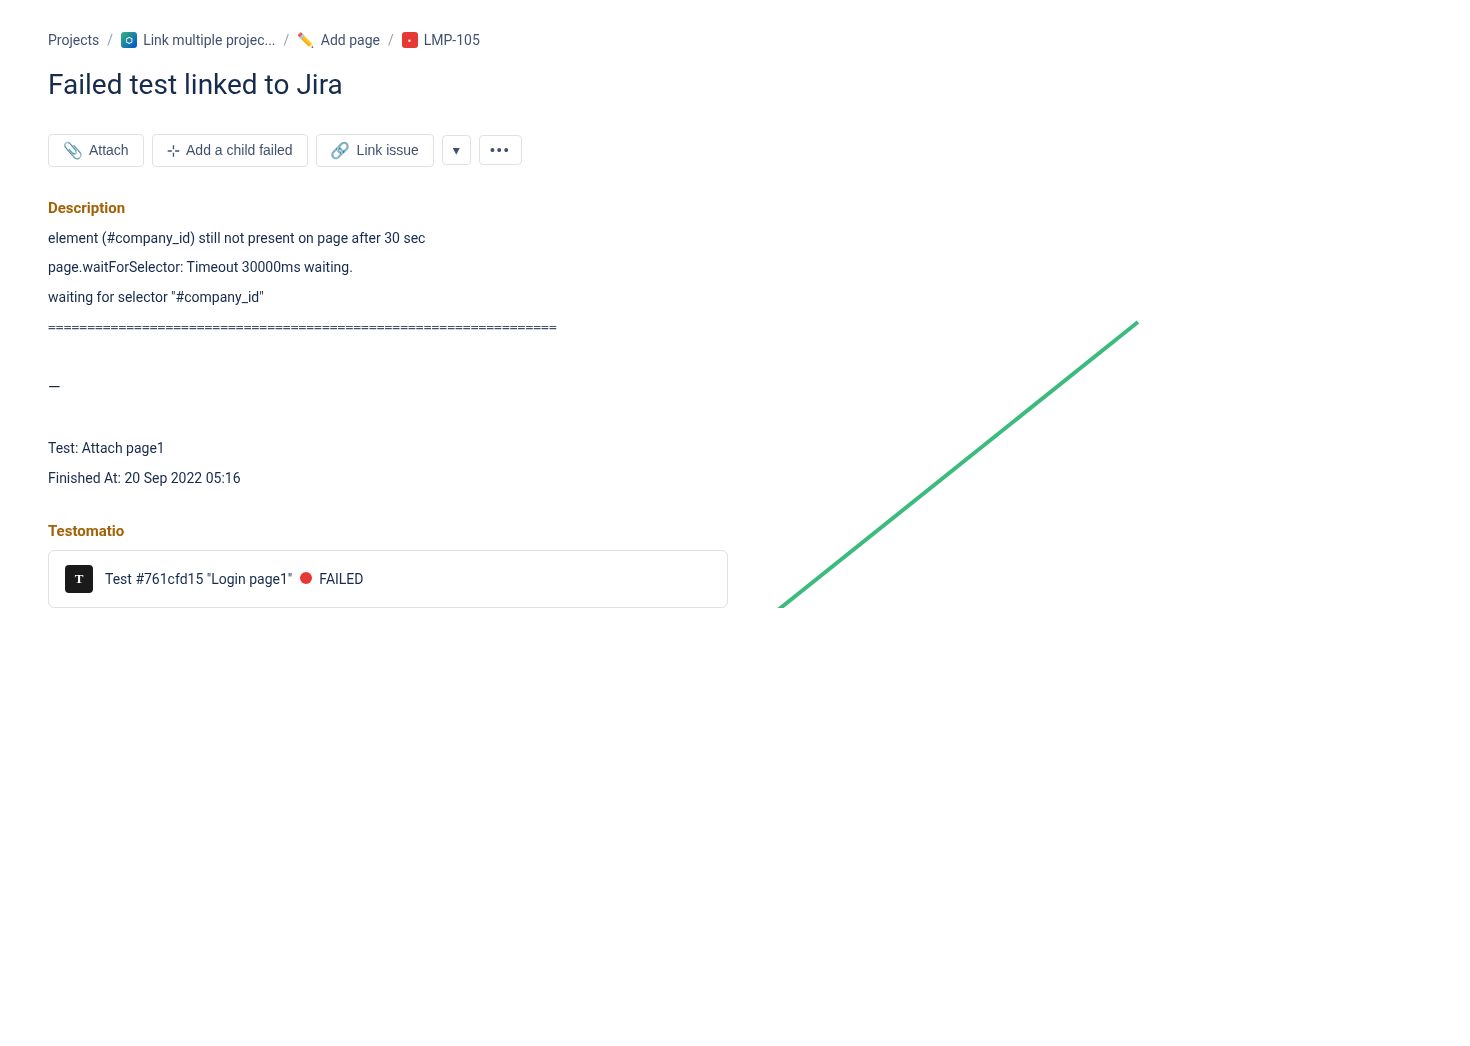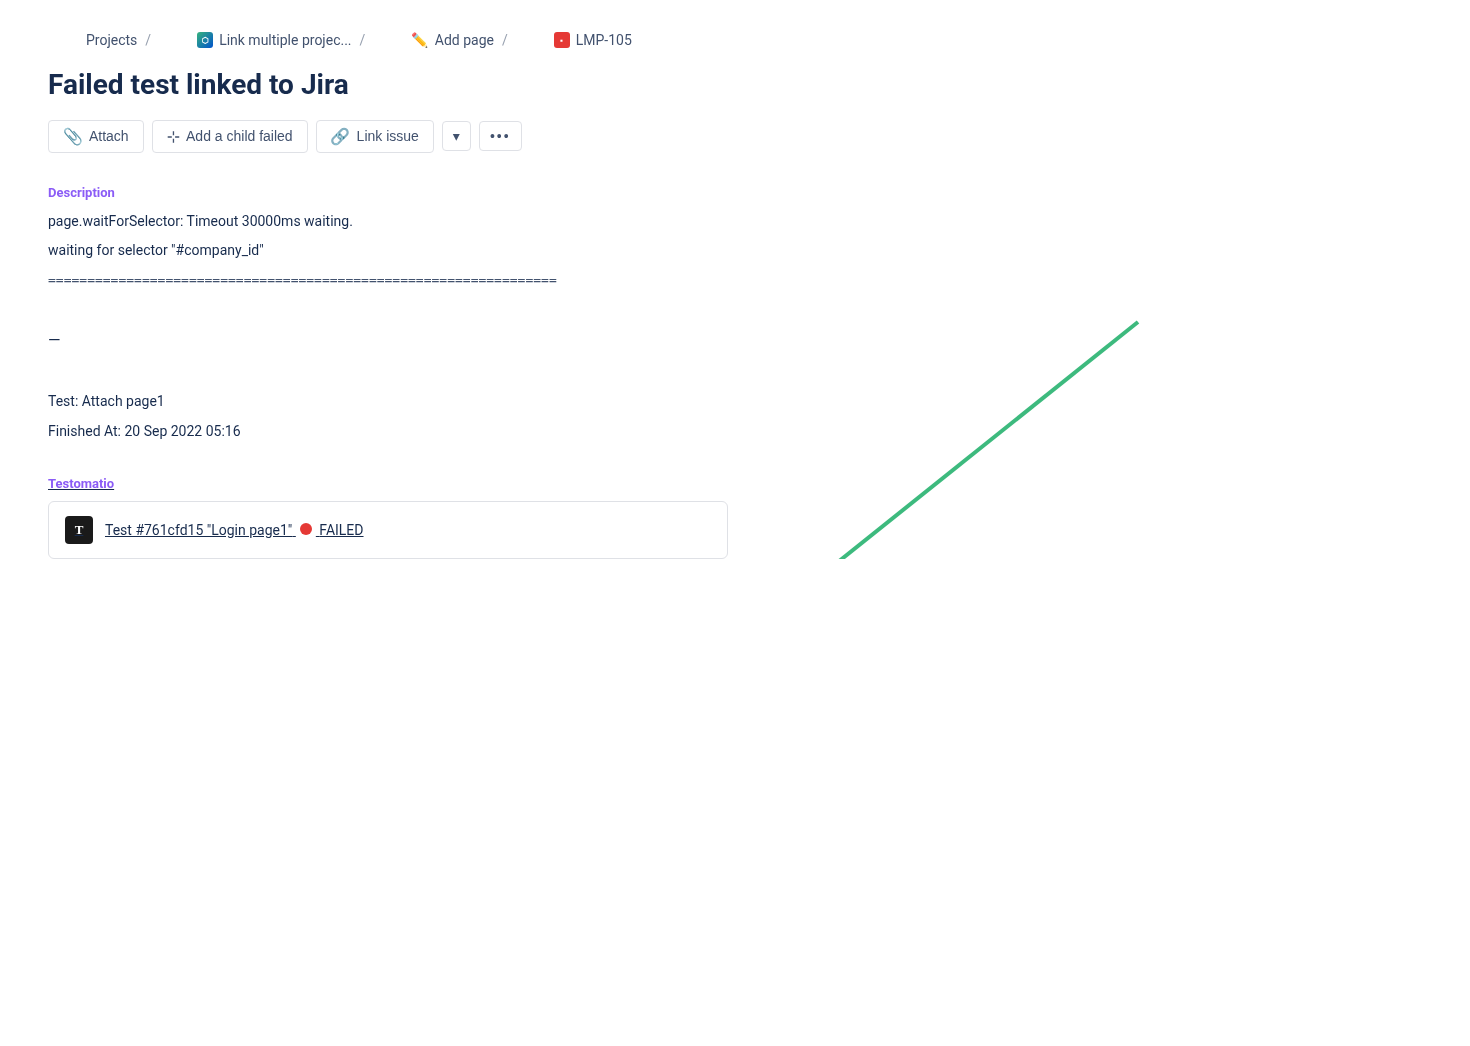--- a/index.html
+++ b/index.html
@@ -29,21 +29,20 @@
     .breadcrumb-separator {
       color: #97a0af;
     }
 
     .breadcrumb-item {
       display: flex;
       align-items: center;
       gap: 6px;
       cursor: pointer;
       color: #42526e;
-      margin-left: 38px;
     }
 
     .breadcrumb-icon-projects {
       width: 16px;
       height: 16px;
       background: linear-gradient(135deg, #36b37e, #0052cc);
       border-radius: 3px;
       display: inline-flex;
       align-items: center;
       justify-content: center;
@@ -64,23 +63,23 @@
       font-size: 8px;
       font-weight: bold;
     }
 
     .pencil-icon {
       color: #42526e;
     }
 
     .page-title {
       font-size: 28px;
-      font-weight: 700;
-      color: #172b4d;
-      margin-bottom: 18px;
+      font-weight: 400;
+      color: #172b4d;
+      margin-bottom: 32px;
       line-height: 1.2;
     }
 
     .toolbar {
       display: flex;
       align-items: center;
       gap: 8px;
       margin-bottom: 32px;
     }
 
@@ -122,23 +121,23 @@
       border: 1px solid #dfe1e6;
       border-radius: 4px;
       background: #ffffff;
       color: #42526e;
       font-size: 14px;
       cursor: pointer;
       letter-spacing: 2px;
     }
 
     .section-heading {
-      font-size: 13px;
+      font-size: 15px;
       font-weight: 700;
-      color: #8b5cf6;
+      color: #a16207;
       margin-bottom: 10px;
     }
 
     .description-content {
       font-size: 14px;
       color: #172b4d;
       line-height: 1.7;
       margin-bottom: 32px;
     }
 
@@ -151,21 +150,20 @@
       font-family: monospace;
       font-size: 13px;
     }
 
     .description-content .dash {
       font-size: 16px;
     }
 
     .testomatio-section {
       margin-top: 4px;
-      text-decoration: underline;
     }
 
     .testomatio-card {
       border: 1px solid #dfe1e6;
       border-radius: 6px;
       padding: 14px 16px;
       display: flex;
       align-items: center;
       gap: 12px;
       font-size: 14px;
@@ -246,20 +244,21 @@
       <span>▾</span>
     </button>
     <button class="toolbar-more">
       <span>•••</span>
     </button>
   </div>
 
   <div class="description-section">
     <h2 class="section-heading">Description</h2>
     <div class="description-content">
+      <p>element (#company_id) still not present on page after 30 sec</p>
       <p>page.waitForSelector: Timeout 30000ms waiting.</p>
       <p>waiting for selector "#company_id"</p>
       <p class="separator">=================================================================</p>
       <p>&nbsp;</p>
       <p class="dash">—</p>
       <p>&nbsp;</p>
       <p>Test: Attach page1</p>
       <p>Finished At: 20 Sep 2022 05:16</p>
     </div>
   </div>

